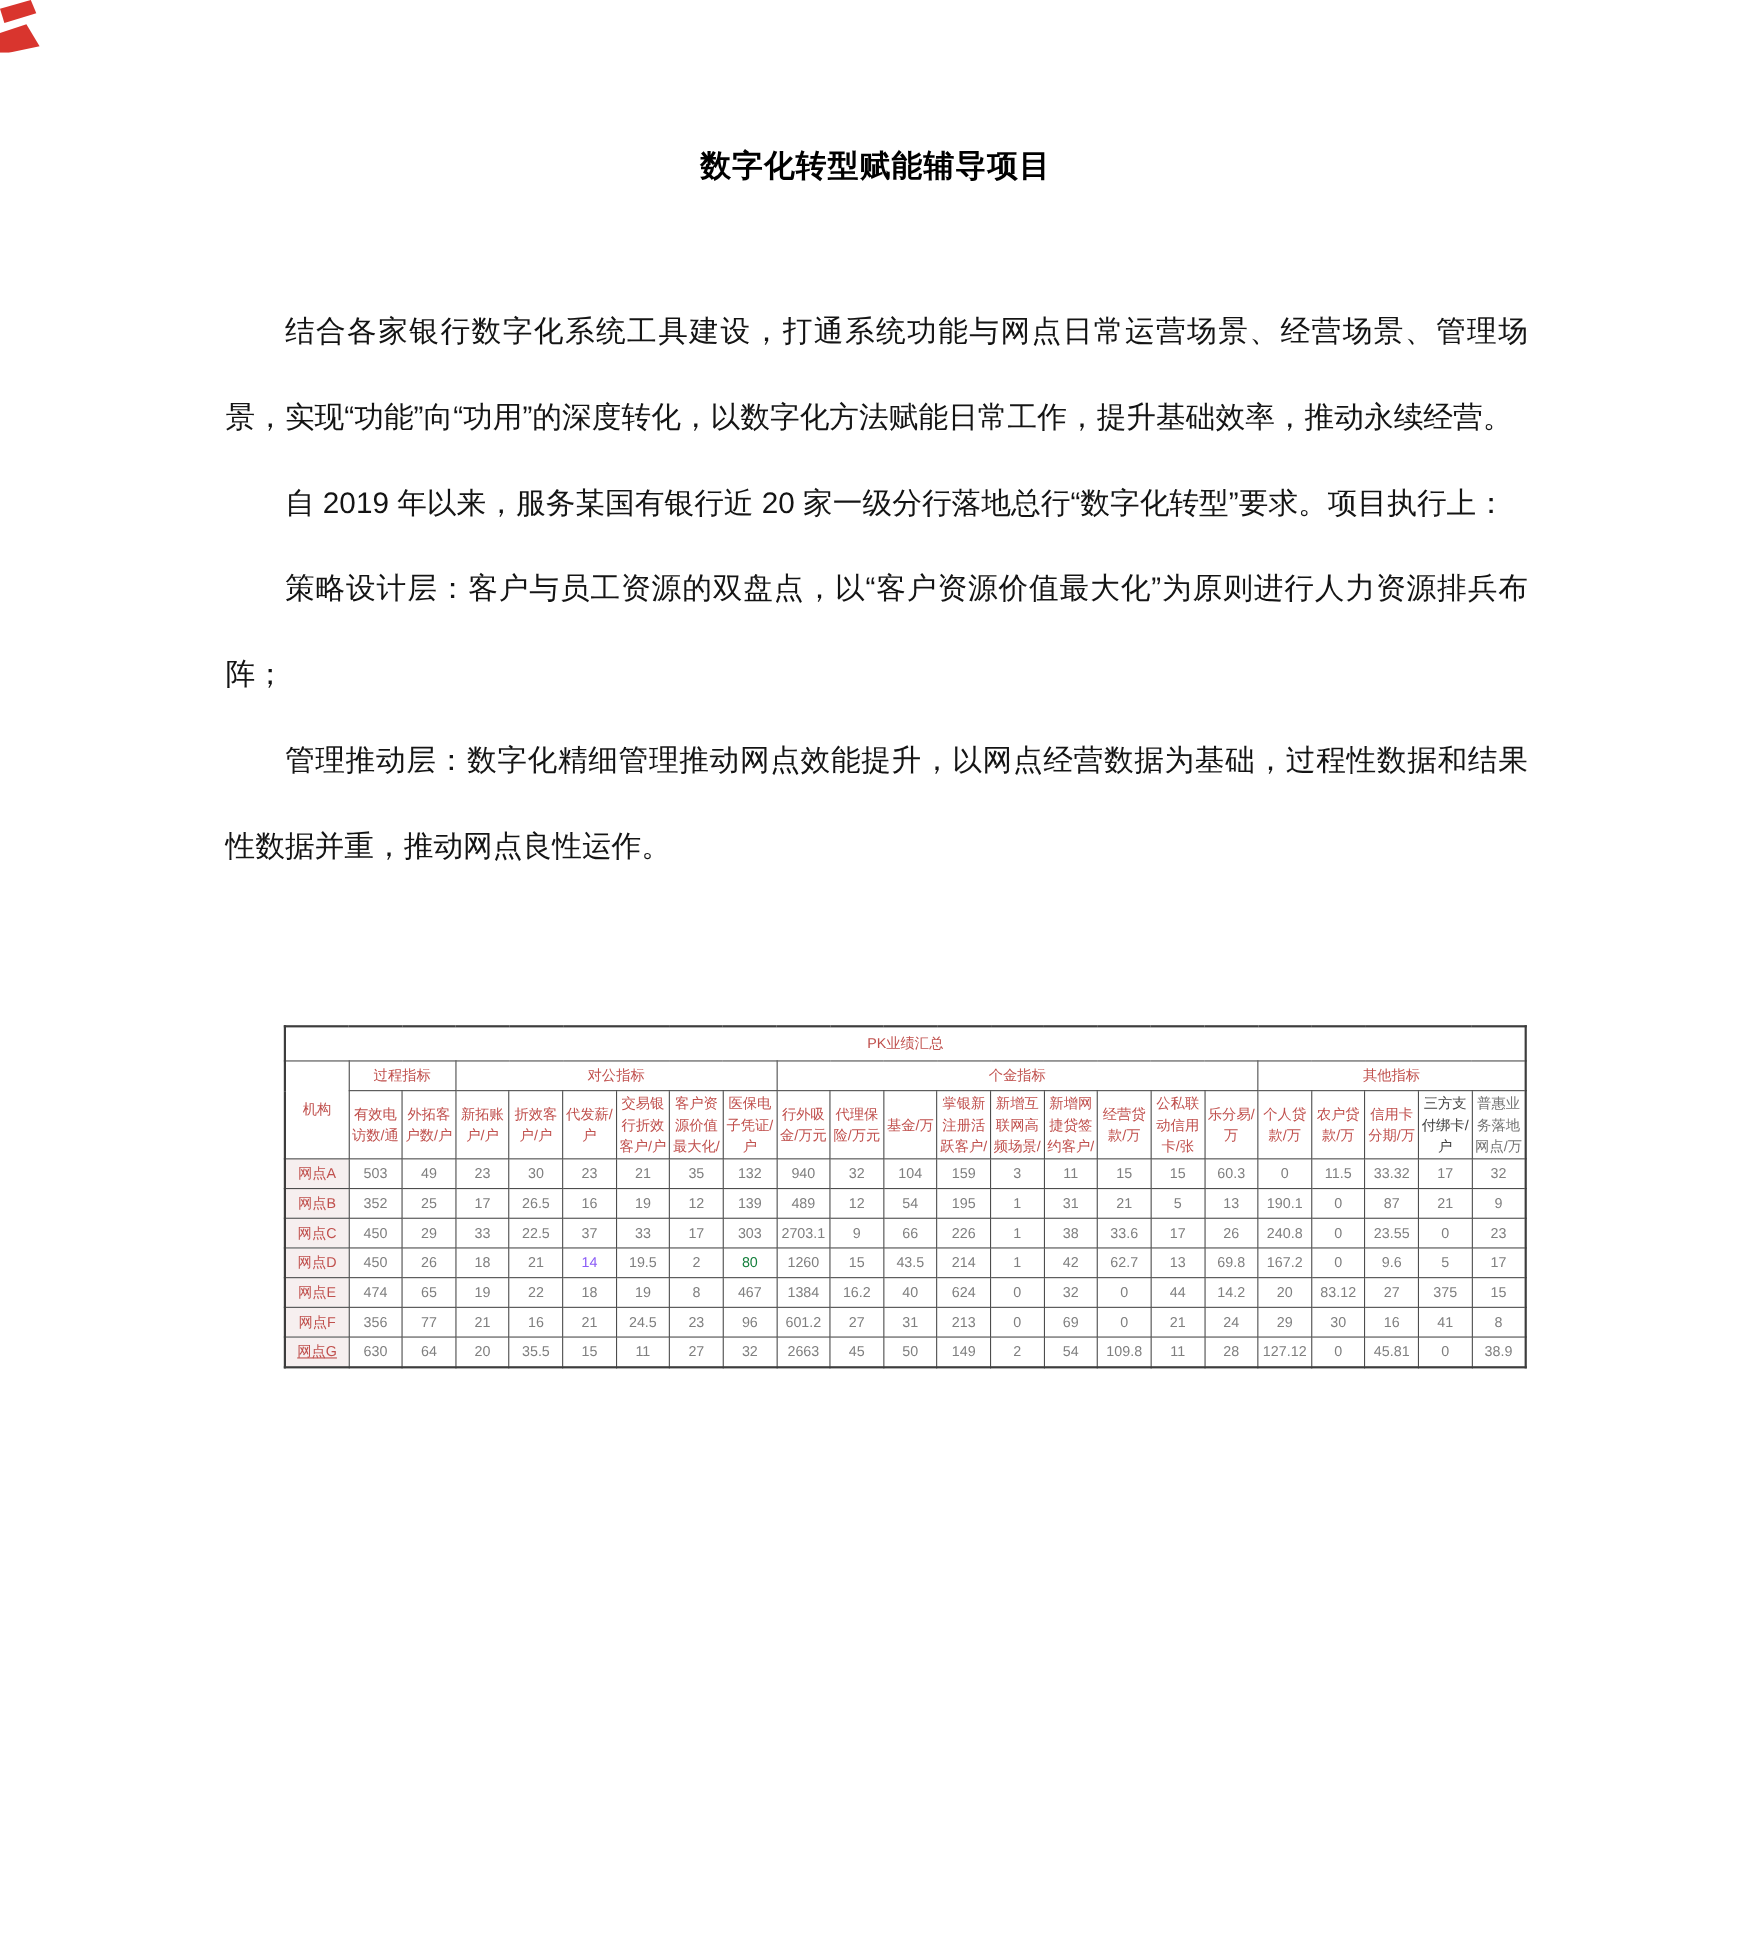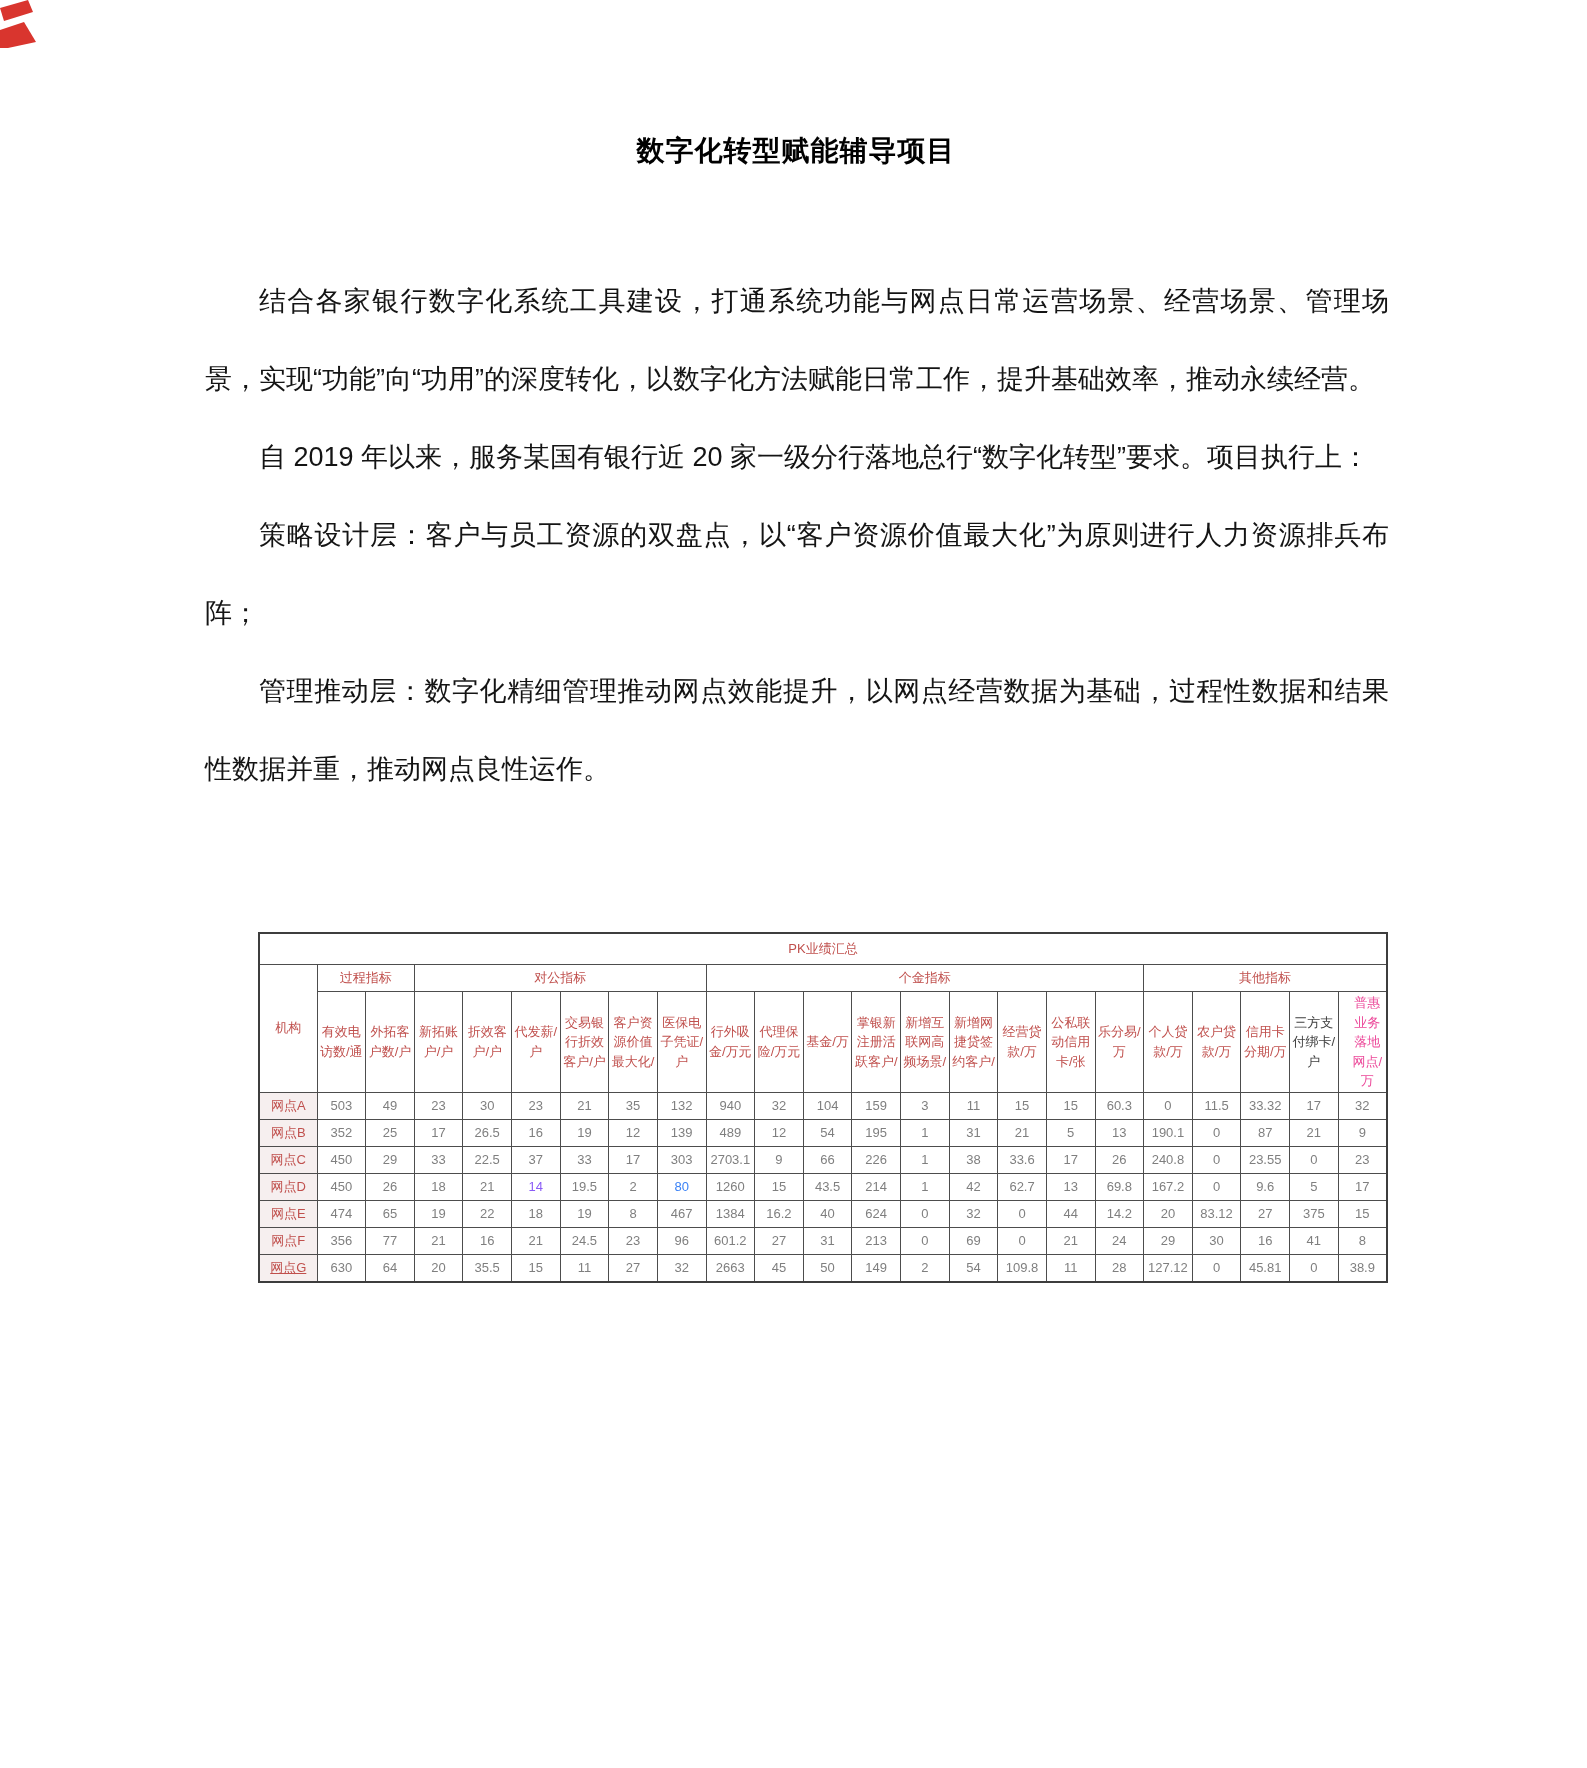--- a/index.html
+++ b/index.html
@@ -107,21 +107,21 @@
           <th class="col-cell" style="color: rgb(192, 80, 77);">掌银新注册活跃客户/</th>
           <th class="col-cell" style="color: rgb(192, 80, 77);">新增互联网高频场景/</th>
           <th class="col-cell" style="color: rgb(192, 80, 77);">新增网捷贷签约客户/</th>
           <th class="col-cell" style="color: rgb(192, 80, 77);">经营贷款/万</th>
           <th class="col-cell" style="color: rgb(192, 80, 77);">公私联动信用卡/张</th>
           <th class="col-cell" style="color: rgb(192, 80, 77);">乐分易/万</th>
           <th class="col-cell" style="color: rgb(192, 80, 77);">个人贷款/万</th>
           <th class="col-cell" style="color: rgb(192, 80, 77);">农户贷款/万</th>
           <th class="col-cell" style="color: rgb(192, 80, 77);">信用卡分期/万</th>
           <th class="col-cell" style="color: #404040;">三方支付绑卡/户</th>
-          <th class="col-cell" style="color: #ec4899; padding-left: 12px;">普惠业务落地网点/万</th>
+          <th class="col-cell" style="color: #737373;">普惠业务落地网点/万</th>
         </tr>
       </thead>
       <tbody>
         <tr>
           <td class="row-label" style="color: rgb(192, 80, 77); background: rgb(246, 239, 239);">网点A</td>
           <td class="data-cell" style="color: rgb(127, 127, 127);">503</td>
           <td class="data-cell" style="color: rgb(127, 127, 127);">49</td>
           <td class="data-cell" style="color: rgb(127, 127, 127);">23</td>
           <td class="data-cell" style="color: rgb(127, 127, 127);">30</td>
           <td class="data-cell" style="color: rgb(127, 127, 127);">23</td>
@@ -195,21 +195,21 @@
         </tr>
         <tr>
           <td class="row-label" style="color: rgb(192, 80, 77); background: rgb(246, 239, 239);">网点D</td>
           <td class="data-cell" style="color: rgb(127, 127, 127);">450</td>
           <td class="data-cell" style="color: rgb(127, 127, 127);">26</td>
           <td class="data-cell" style="color: rgb(127, 127, 127);">18</td>
           <td class="data-cell" style="color: rgb(127, 127, 127);">21</td>
           <td class="data-cell" style="color: #8b5cf6;">14</td>
           <td class="data-cell" style="color: rgb(127, 127, 127);">19.5</td>
           <td class="data-cell" style="color: rgb(127, 127, 127);">2</td>
-          <td class="data-cell" style="color: #3b82f6; margin-left: 27px;">80</td>
+          <td class="data-cell" style="color: #15803d; margin-left: 27px;">80</td>
           <td class="data-cell" style="color: rgb(127, 127, 127);">1260</td>
           <td class="data-cell" style="color: rgb(127, 127, 127);">15</td>
           <td class="data-cell" style="color: rgb(127, 127, 127);">43.5</td>
           <td class="data-cell" style="color: rgb(127, 127, 127);">214</td>
           <td class="data-cell" style="color: rgb(127, 127, 127);">1</td>
           <td class="data-cell" style="color: rgb(127, 127, 127);">42</td>
           <td class="data-cell" style="color: rgb(127, 127, 127);">62.7</td>
           <td class="data-cell" style="color: rgb(127, 127, 127);">13</td>
           <td class="data-cell" style="color: rgb(127, 127, 127);">69.8</td>
           <td class="data-cell" style="color: rgb(127, 127, 127);">167.2</td>

